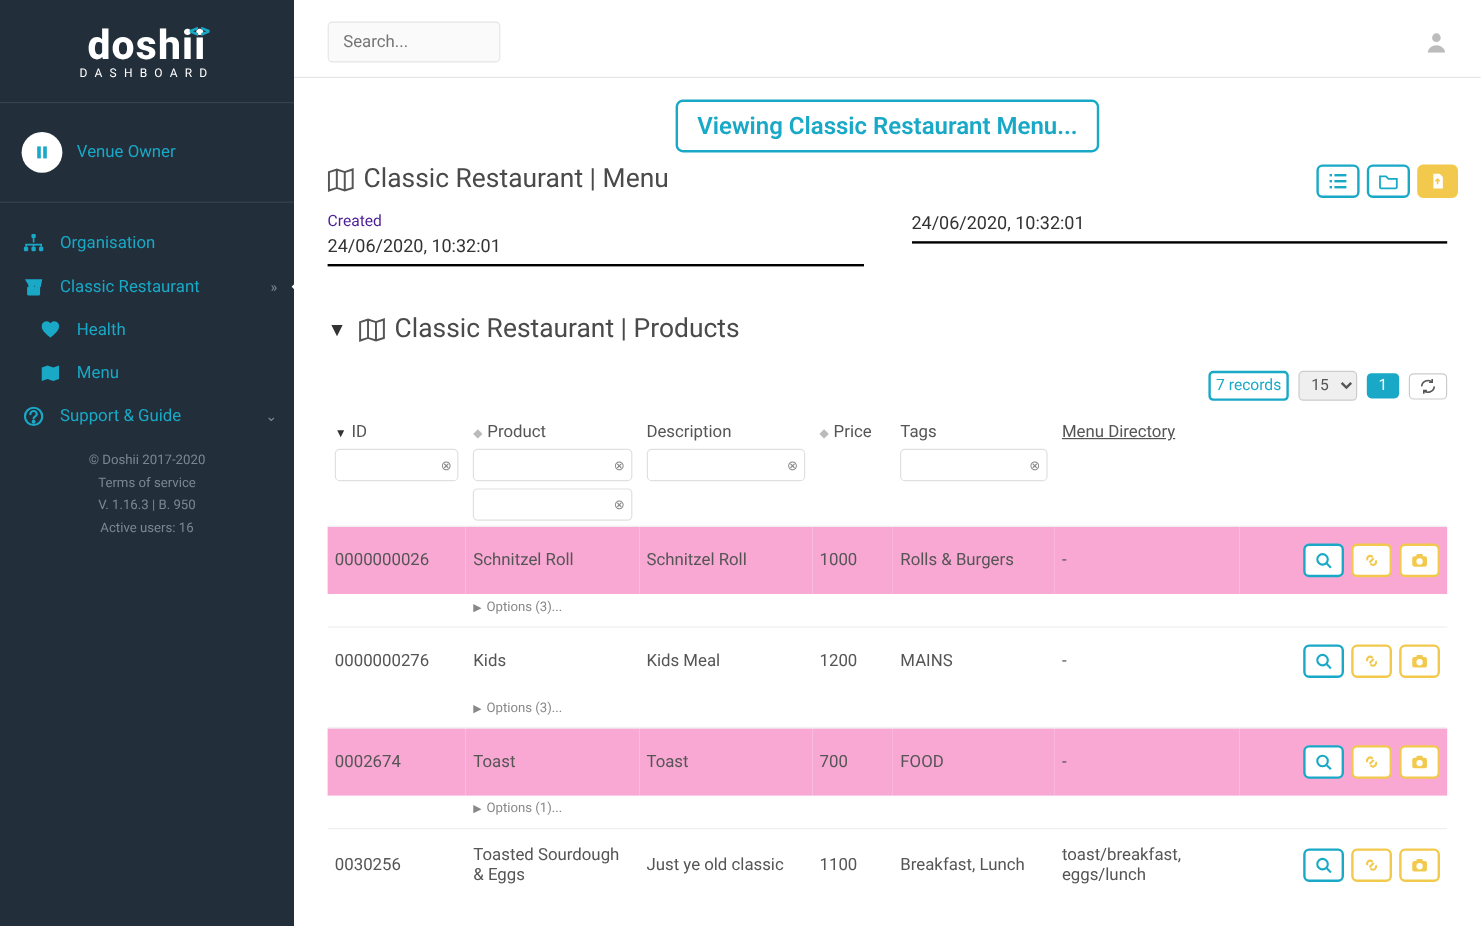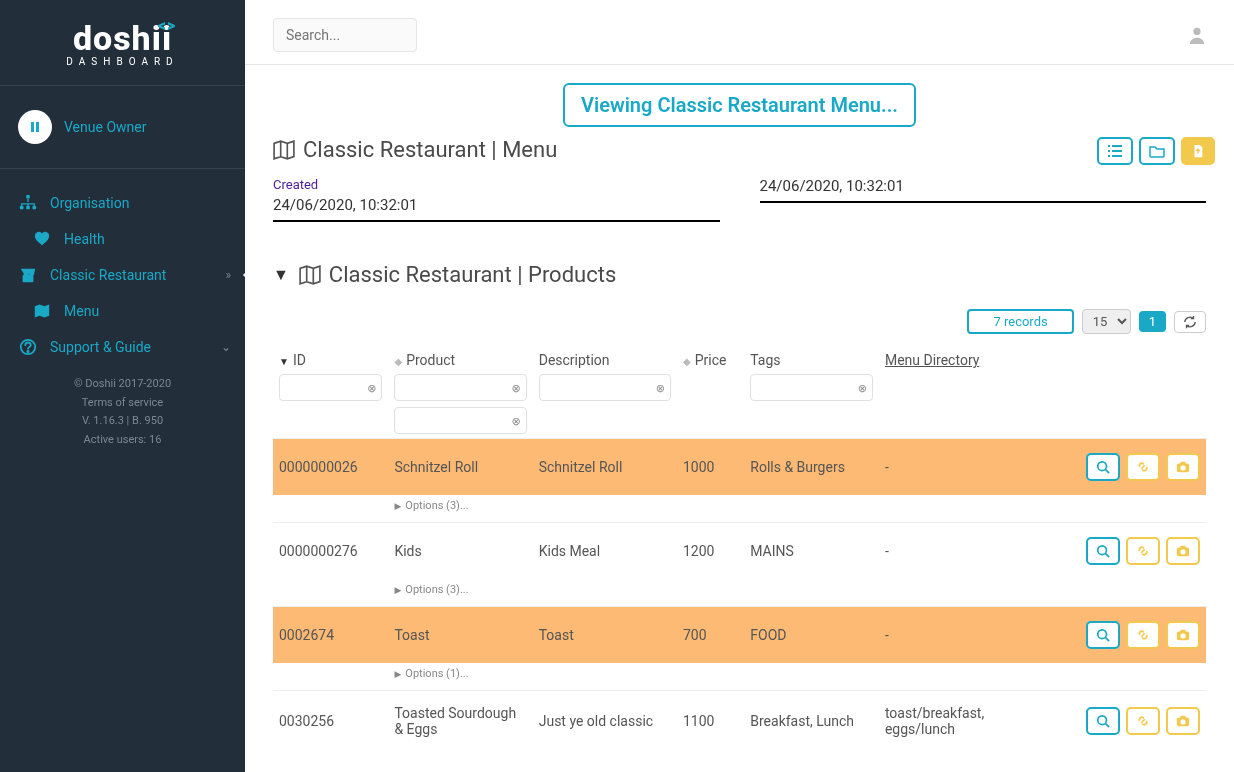--- a/index.html
+++ b/index.html
@@ -35,33 +35,33 @@
 .btn.yellow-outline { border: 2px solid #f2c94c; color: #f2c94c; background: #fff; }
 .btn.yellow-fill { border: 2px solid #f2c94c; color: #fff; background: #f2c94c; }
 .meta-row { display: flex; padding: 4px 28px 12px 28px; gap: 40px; }
 .meta-col { flex: 1; }
 .meta-label { font-size: 13px; font-weight: 400; color: #4c1d95; margin-bottom: 4px; }
 .meta-val { font-size: 15px; color: #333; padding-bottom: 6px; border-bottom: 2px solid #000000; }
 .sub-section-title { display: flex; align-items: center; padding: 28px 28px 4px 28px; font-size: 22px; color: #4a4a4a; font-weight: 400; }
 .sub-section-title .caret { font-size: 16px; margin-right: 10px; color: #333; }
 .sub-section-title .icon { margin-right: 8px; }
 .table-controls { display: flex; justify-content: flex-end; gap: 8px; padding: 18px 28px 10px 28px; align-items: center; }
-.records-badge { border: 2px solid #19a9c7; color: #19a9c7; border-radius: 4px; padding: 3px 24px; font-size: 13px; }
+.records-badge { border: 2px solid #19a9c7; color: #19a9c7; border-radius: 4px; padding: 3px 4px; font-size: 13px; }
 .page-select { border: 1px solid #ccc; border-radius: 4px; padding: 3px 6px; font-size: 13px; color: #555; }
 .page-num { background: #19a9c7; color: #fff; border-radius: 4px; padding: 3px 10px; font-size: 13px; }
 .refresh-btn { border: 1px solid #ccc; border-radius: 4px; padding: 3px 8px; font-size: 14px; color: #555; cursor: pointer; }
 table { width: calc(100% - 56px); margin: 0 28px; border-collapse: collapse; }
 th { text-align: left; font-size: 14px; color: #555; font-weight: 400; padding: 8px 6px 4px 6px; vertical-align: top; }
 th .sort-ind { color: #bbb; font-size: 10px; margin-right: 4px; display: inline-block; line-height: 10px; }
 th .sort-active { color: #333; }
 .filter-input { width: 100%; border: 1px solid #e0e0e0; border-radius: 4px; padding: 5px 22px 5px 6px; font-size: 13px; position: relative; }
 .filter-wrap { position: relative; margin-top: 6px; }
 .filter-clear { position: absolute; right: 6px; top: 50%; transform: translateY(-50%); font-size: 11px; color: #888; cursor: pointer; }
 tbody tr.row { border-top: 1px solid #eee; }
-tbody tr.row.odd { background: #fdba74; margin-left: 10px; }
+tbody tr.row.odd { background: #f9a8d4; margin-left: 10px; }
 td { padding: 14px 6px; font-size: 14px; color: #555; vertical-align: middle; }
 tr.options-row td { padding: 4px 6px 10px 6px; font-size: 11px; color: #888; }
 .opt-caret { font-size: 9px; margin-right: 4px; color: #888; }
 .actions { display: flex; gap: 6px; justify-content: flex-end; }
 svg { display: block; }
 </style>
 </head>
 <body>
 
 <div class="layout">
@@ -89,38 +89,38 @@
             <svg width="18" height="18" viewBox="0 0 20 20" fill="#19a9c7">
               <rect x="8" y="1" width="4" height="4" rx="1"></rect>
               <rect x="1" y="13" width="4" height="4" rx="1"></rect>
               <rect x="8" y="13" width="4" height="4" rx="1"></rect>
               <rect x="15" y="13" width="4" height="4" rx="1"></rect>
               <path d="M10 5v4M3 13v-2h14v2M10 11v2" stroke="#19a9c7" stroke-width="1.5" fill="none"></path>
             </svg>
           </span>
         <span>Organisation</span>
       </div>
-      <div class="side-item side-sub">
-        <span class="icon">
-            <svg width="16" height="16" viewBox="0 0 20 20" fill="#19a9c7">
-              <path d="M10 18l-1-1C4 13 1 10 1 6a5 5 0 019-3 5 5 0 019 3c0 4-3 7-8 11l-1 1z"></path>
-            </svg>
-          </span>
-        <span>Health</span>
-      </div>
       <div class="side-item" style="position:relative;">
         <span class="icon">
             <svg width="18" height="18" viewBox="0 0 20 20" fill="#19a9c7">
               <path d="M2 3h16l-1 5a3 3 0 01-6 0 3 3 0 01-6 0L2 3z"></path>
               <rect x="4" y="10" width="12" height="8" rx="1"></rect>
             </svg>
           </span>
         <span>Classic Restaurant</span>
         <span class="expand">»</span>
         <span class="active-indicator"></span>
+      </div>
+      <div class="side-item side-sub">
+        <span class="icon">
+            <svg width="16" height="16" viewBox="0 0 20 20" fill="#19a9c7">
+              <path d="M10 18l-1-1C4 13 1 10 1 6a5 5 0 019-3 5 5 0 019 3c0 4-3 7-8 11l-1 1z"></path>
+            </svg>
+          </span>
+        <span>Health</span>
       </div>
       <div class="side-item side-sub">
         <span class="icon">
             <svg width="16" height="16" viewBox="0 0 20 20" fill="#19a9c7">
               <path d="M1 4l6-2 6 2 6-2v14l-6 2-6-2-6 2V4z"></path>
             </svg>
           </span>
         <span>Menu</span>
       </div>
       <div class="side-item">

